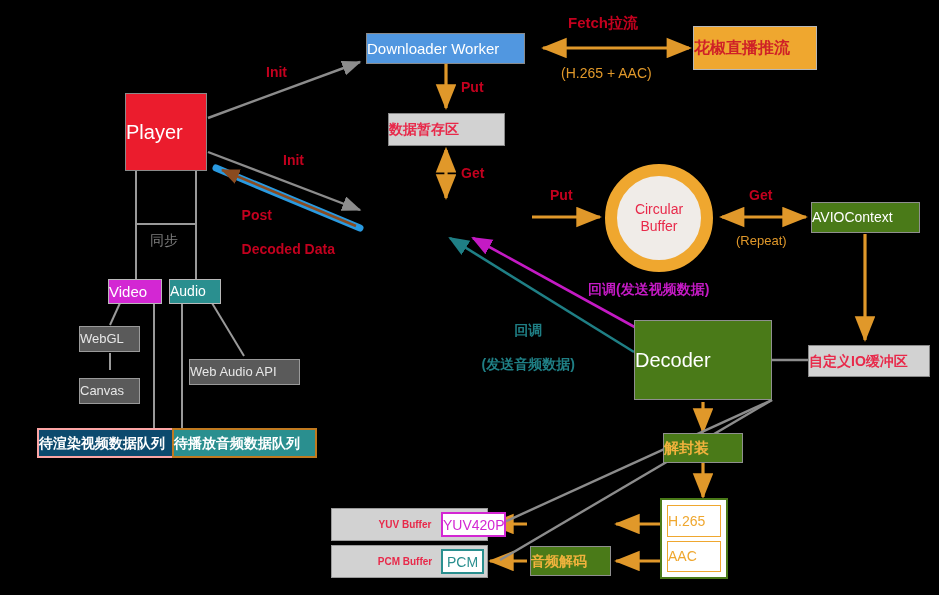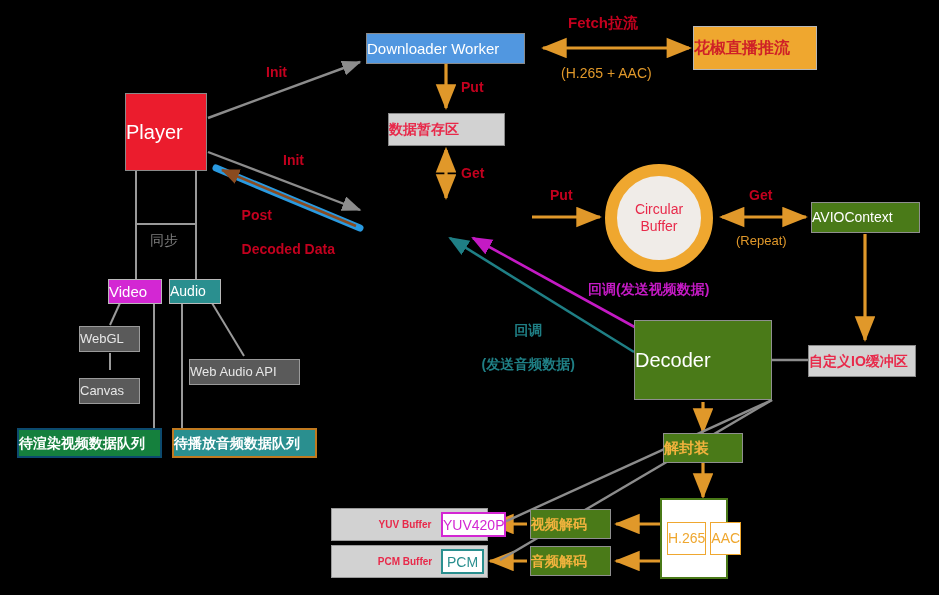--- a/index.html
+++ b/index.html
@@ -14,21 +14,21 @@
   
   .blue{background:#5197e0;border:1px solid #8a8a8a;color:#ffffff;}
   .red{background:#eb1c2d;border:1px solid #8a8a8a;color:#ffffff;}
   .gray{background:#d2d2d2;border:1px solid #8a8a8a;color:#e8294a;}
   .graydark{background:#5a5a5a;border:1px solid #9a9a9a;color:#e7e7e7;}
   .green{background:#4a7a18;border:1px solid #8f8f8f;color:#ffffff;}
   .greensm{background:#4a7a18;border:1px solid #8f8f8f;color:#f2b33d;}
   .amber{background:#efa72f;border:1px solid #b8b8b8;color:#cf2027;}
   .magenta{background:#d327d3;border:1px solid #b9b9b9;color:#ffffff;}
   .teal{background:#2a8f8f;border:1px solid #b9b9b9;color:#ffffff;}
-  .magentaq{background:#15803d;border:2px solid #0c4a6e;color:#ffffff;}
+  .magentaq{background:#0c4a6e;border:2px solid #fca5a5;color:#ffffff;margin-left:20px;}
   .tealq{background:#2a8f8f;border:2px solid #c07a20;color:#ffffff;}
   .whitebox{background:#ffffff;border:2px solid #4a7a18;}
   .codec{background:#ffffff;border:1.5px solid #efa72f;color:#efa72f;}
   .bufrow{background:#d2d2d2;border:1px solid #9a9a9a;display:flex;align-items:stretch;}
   .bufrow .t{flex:0 0 72px;display:flex;align-items:center;justify-content:center;
              color:#e8294a;font-size:10px;font-weight:bold;margin-left:37px;}
   .bufrow .v{flex:1;margin:3px 3px 3px 0;display:flex;align-items:center;
              justify-content:center;background:#ffffff;font-size:14px;}
   .vmag{border:2px solid #d327d3;color:#d327d3;}
   .vteal{border:2px solid #2a8f8f;color:#2a8f8f;}
@@ -141,44 +141,41 @@
     <span>
       <span>Circular</span><br>
       <span>Buffer</span>
     </span>
   </div>
 
   <div class="node green" style="left:811px;top:202px;width:109px;height:31px;font-size:14px;">
     <span>AVIOContext</span>
   </div>
 
-  <div class="node gray" style="left:808px;top:345px;width:108px;height:32px;font-size:14px;font-weight:bold;">
+  <div class="node gray" style="left:808px;top:345px;width:122px;height:32px;font-size:14px;font-weight:bold;">
     <span>自定义IO缓冲区</span>
   </div>
 
   <div class="node green" style="left:634px;top:320px;width:138px;height:80px;font-size:20px;">
     <span>Decoder</span>
   </div>
 
   <div class="node greensm" style="left:663px;top:433px;width:80px;height:30px;font-size:15px;font-weight:bold;">
     <span>解封装</span>
   </div>
 
-  <div class="node whitebox" style="left:660px;top:498px;width:68px;height:81px;padding:5px;gap:4px;">
+  <div class="node whitebox" style="left:660px;top:498px;width:68px;height:81px;flex-direction:column;padding:5px;gap:4px;">
     <div class="node codec" style="position:relative;left:0;top:0;width:100%;height:33px;font-size:14px;">
       <span>H.265</span>
     </div>
     <div class="node codec" style="position:relative;left:0;top:0;width:100%;height:33px;font-size:14px;">
       <span>AAC</span>
     </div>
   </div>
 
-  <div class="node greensm" style="left:530px;top:509px;width:81px;height:30px;font-size:14px;font-weight:bold;">
-    <span>视频解码</span>
-  </div>
   <div class="node greensm" style="left:530px;top:546px;width:81px;height:30px;font-size:14px;font-weight:bold;">
     <span>音频解码</span>
   </div>
 
   <div class="bufrow" style="position:absolute;left:331px;top:508px;width:155px;height:31px;">
     <div class="t">YUV Buffer</div>
     <div class="v vmag">YUV420P</div>
   </div>
   <div class="bufrow" style="position:absolute;left:331px;top:545px;width:155px;height:31px;">
     <div class="t">PCM Buffer</div>

